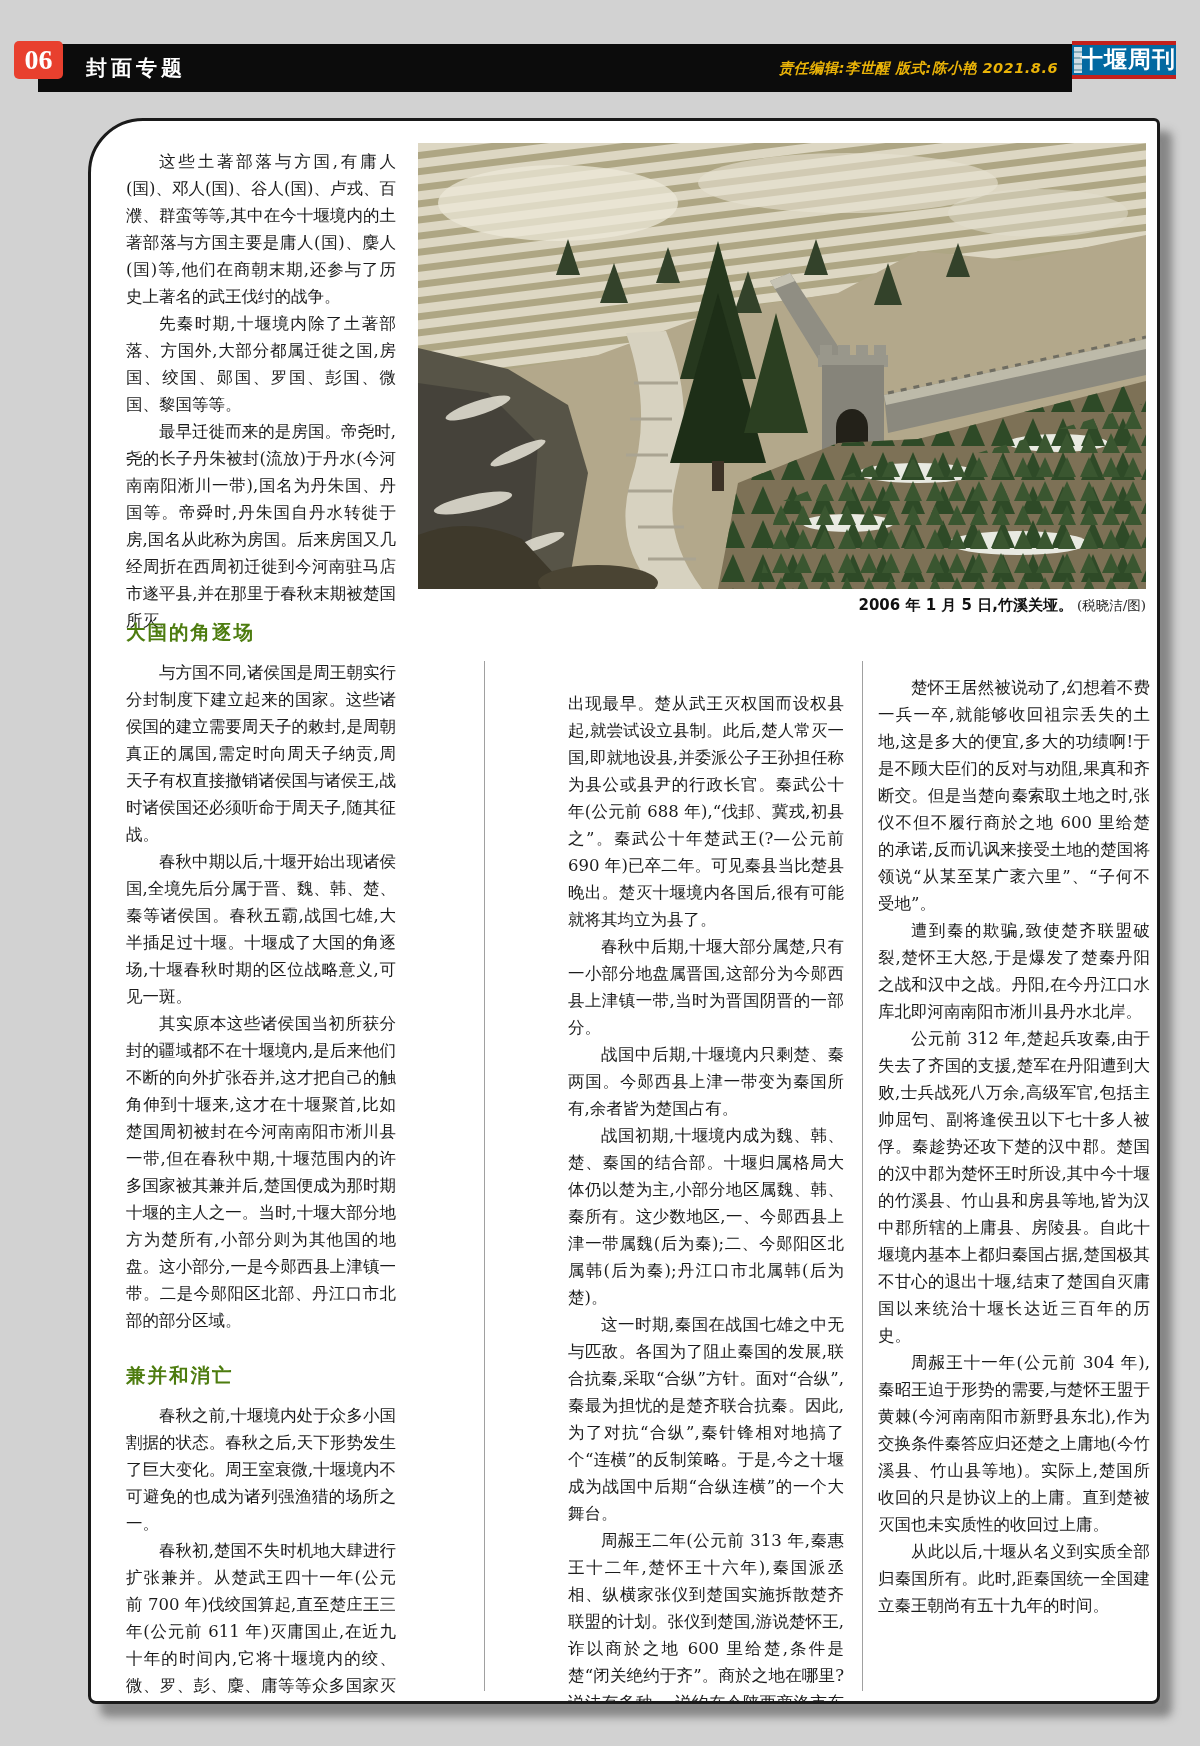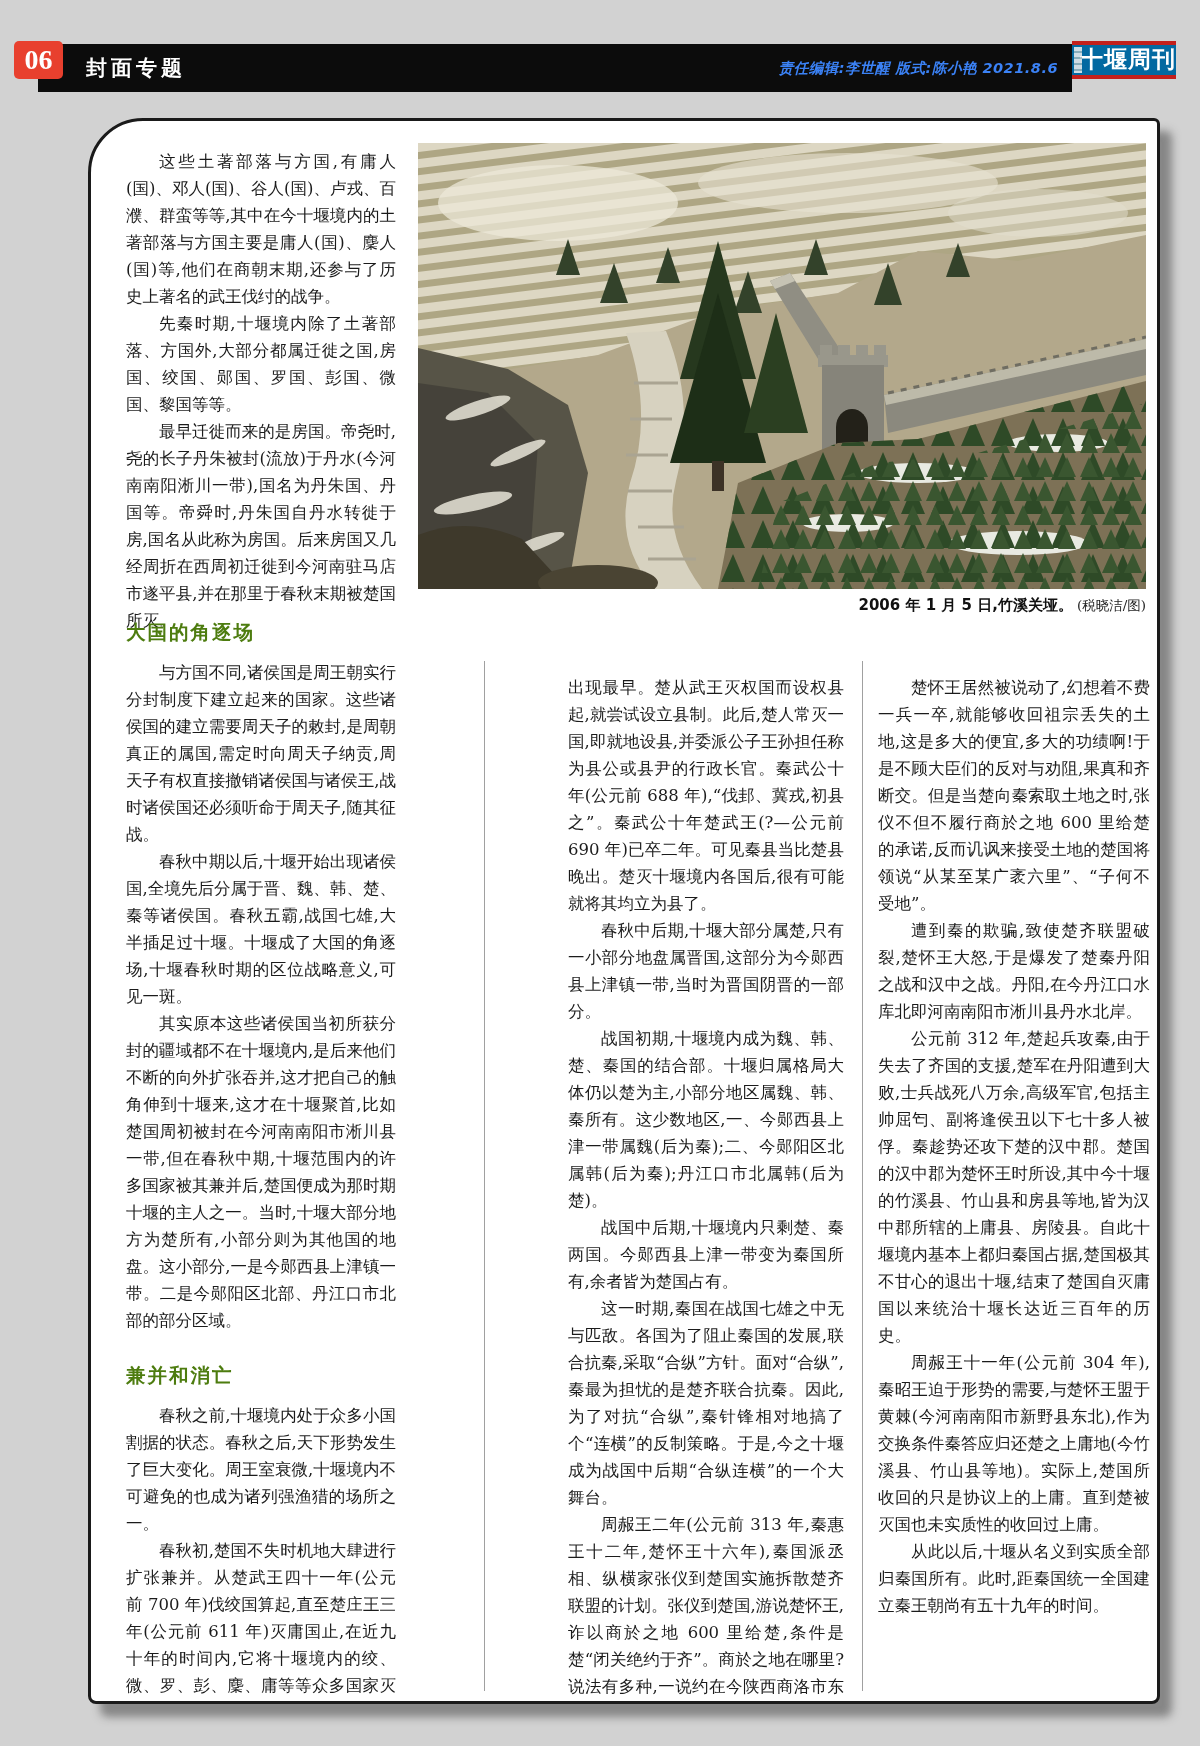--- a/index.html
+++ b/index.html
@@ -14,21 +14,21 @@
     position:absolute;left:0;top:0;width:49px;height:38px;background:#e8402e;
     color:#fff;font-size:28px;font-weight:bold;display:flex;align-items:center;
     justify-content:center;border-radius:5px;z-index:2;font-family:Liberation Serif, serif;
   }
   .hbar{
     position:absolute;left:24px;top:3px;width:1034px;height:48px;background:#0c0c0c;
     display:flex;align-items:center;
   }
   .sec-title{color:#fff;font-size:21px;font-weight:bold;letter-spacing:4px;margin-left:48px;}
   .credits{
-    position:absolute;right:14px;color:#3b82f6;font-size:14.5px;font-weight:bold;
+    position:absolute;right:14px;color:#eab308;font-size:14.5px;font-weight:bold;
     font-style:italic;letter-spacing:0.5px;
   }
   .masthead{
     position:absolute;left:1058px;top:0;width:104px;height:38px;background:#0369a1;
     border-top:4px solid #c3201c;border-bottom:4px solid #c3201c;box-sizing:border-box;
     display:flex;align-items:flex-end;justify-content:center;
   }
   .masthead .mini{
     position:absolute;left:2px;top:2px;bottom:2px;width:8px;
     background:repeating-linear-gradient(#f2f2f2 0 4px,#9fb9bf 4px 6px);
@@ -42,21 +42,21 @@
   .sheet{
     position:absolute;left:88px;top:118px;width:1072px;height:1586px;background:#ffffff;
     border:3px solid #1a1a1a;border-radius:55px 6px 8px 8px;box-sizing:border-box;
     box-shadow:12px 13px 9px rgba(60,60,60,.5);overflow:hidden;
   }
   .col{
     position:absolute;font-size:16.5px;line-height:27px;text-align:justify;color:#1b1b1b;
     font-family:"DejaVu Serif","Liberation Serif",serif;
   }
   .col p{margin:0;text-indent:2em;}
-  .col p.cont{text-indent:0;}
+  .col p.cont{text-indent:0;margin-top:16px;}
   h3.sec{
     font-family:"DejaVu Sans","Liberation Sans",sans-serif;
     font-size:19.5px;font-weight:bold;color:#4d7c0f;letter-spacing:2px;
     margin:30px 0 14px 0;line-height:24px;
   }
   h3.sec.first{margin-top:0;}
   #intro{left:35px;top:27px;width:270px;}
   #col1main{left:35px;top:500px;width:270px;}
   #col2{left:477px;top:553px;width:276px;}
   #col3{left:787px;top:553px;width:272px;}
@@ -196,22 +196,22 @@
       <p>春秋中期以后,十堰开始出现诸侯国,全境先后分属于晋、魏、韩、楚、秦等诸侯国。春秋五霸,战国七雄,大半插足过十堰。十堰成了大国的角逐场,十堰春秋时期的区位战略意义,可见一斑。</p>
       <p>其实原本这些诸侯国当初所获分封的疆域都不在十堰境内,是后来他们不断的向外扩张吞并,这才把自己的触角伸到十堰来,这才在十堰聚首,比如楚国周初被封在今河南南阳市淅川县一带,但在春秋中期,十堰范围内的许多国家被其兼并后,楚国便成为那时期十堰的主人之一。当时,十堰大部分地方为楚所有,小部分则为其他国的地盘。这小部分,一是今郧西县上津镇一带。二是今郧阳区北部、丹江口市北部的部分区域。</p>
       <h3 class="sec">兼并和消亡</h3>
       <p>春秋之前,十堰境内处于众多小国割据的状态。春秋之后,天下形势发生了巨大变化。周王室衰微,十堰境内不可避免的也成为诸列强渔猎的场所之一。</p>
       <p>春秋初,楚国不失时机地大肆进行扩张兼并。从楚武王四十一年(公元前 700 年)伐绞国算起,直至楚庄王三年(公元前 611 年)灭庸国止,在近九十年的时间内,它将十堰境内的绞、微、罗、彭、麇、庸等等众多国家灭亡殆尽。所灭之国多将其国君遗民迁移他乡,原国多设立为县。“县”在西周就已存在了,但那只是王畿边区的泛称,还不成其为一级行政区单位。作为行政区的“县”,以楚、秦二国</p>
     </div>
 
     <div class="col" id="col2">
       <p class="cont">出现最早。楚从武王灭权国而设权县起,就尝试设立县制。此后,楚人常灭一国,即就地设县,并委派公子王孙担任称为县公或县尹的行政长官。秦武公十年(公元前 688 年),“伐邽、冀戎,初县之”。秦武公十年楚武王(?—公元前 690 年)已卒二年。可见秦县当比楚县晚出。楚灭十堰境内各国后,很有可能就将其均立为县了。</p>
       <p>春秋中后期,十堰大部分属楚,只有一小部分地盘属晋国,这部分为今郧西县上津镇一带,当时为晋国阴晋的一部分。</p>
+      <p>战国中后期,十堰境内只剩楚、秦两国。今郧西县上津一带变为秦国所有,余者皆为楚国占有。</p>
       <p>战国初期,十堰境内成为魏、韩、楚、秦国的结合部。十堰归属格局大体仍以楚为主,小部分地区属魏、韩、秦所有。这少数地区,一、今郧西县上津一带属魏(后为秦);二、今郧阳区北属韩(后为秦);丹江口市北属韩(后为楚)。</p>
-      <p>战国中后期,十堰境内只剩楚、秦两国。今郧西县上津一带变为秦国所有,余者皆为楚国占有。</p>
       <p>这一时期,秦国在战国七雄之中无与匹敌。各国为了阻止秦国的发展,联合抗秦,采取“合纵”方针。面对“合纵”,秦最为担忧的是楚齐联合抗秦。因此,为了对抗“合纵”,秦针锋相对地搞了个“连横”的反制策略。于是,今之十堰成为战国中后期“合纵连横”的一个大舞台。</p>
       <p>周赧王二年(公元前 313 年,秦惠王十二年,楚怀王十六年),秦国派丞相、纵横家张仪到楚国实施拆散楚齐联盟的计划。张仪到楚国,游说楚怀王,诈以商於之地 600 里给楚,条件是楚“闭关绝约于齐”。商於之地在哪里?说法有多种,一说约在今陕西商洛市东南至湖北十堰市郧阳区北,河南南阳市淅川县、内乡县西一带。此地在楚宣王即楚怀王爷爷辈时,被秦从楚手中抢夺去了。</p>
     </div>
 
     <div class="col" id="col3">
       <p>楚怀王居然被说动了,幻想着不费一兵一卒,就能够收回祖宗丢失的土地,这是多大的便宜,多大的功绩啊!于是不顾大臣们的反对与劝阻,果真和齐断交。但是当楚向秦索取土地之时,张仪不但不履行商於之地 600 里给楚的承诺,反而讥讽来接受土地的楚国将领说“从某至某广袤六里”、“子何不受地”。</p>
       <p>遭到秦的欺骗,致使楚齐联盟破裂,楚怀王大怒,于是爆发了楚秦丹阳之战和汉中之战。丹阳,在今丹江口水库北即河南南阳市淅川县丹水北岸。</p>
       <p>公元前 312 年,楚起兵攻秦,由于失去了齐国的支援,楚军在丹阳遭到大败,士兵战死八万余,高级军官,包括主帅屈匄、副将逢侯丑以下七十多人被俘。秦趁势还攻下楚的汉中郡。楚国的汉中郡为楚怀王时所设,其中今十堰的竹溪县、竹山县和房县等地,皆为汉中郡所辖的上庸县、房陵县。自此十堰境内基本上都归秦国占据,楚国极其不甘心的退出十堰,结束了楚国自灭庸国以来统治十堰长达近三百年的历史。</p>
       <p>周赧王十一年(公元前 304 年),秦昭王迫于形势的需要,与楚怀王盟于黄棘(今河南南阳市新野县东北),作为交换条件秦答应归还楚之上庸地(今竹溪县、竹山县等地)。实际上,楚国所收回的只是协议上的上庸。直到楚被灭国也未实质性的收回过上庸。</p>
       <p>从此以后,十堰从名义到实质全部归秦国所有。此时,距秦国统一全国建立秦王朝尚有五十九年的时间。</p>

